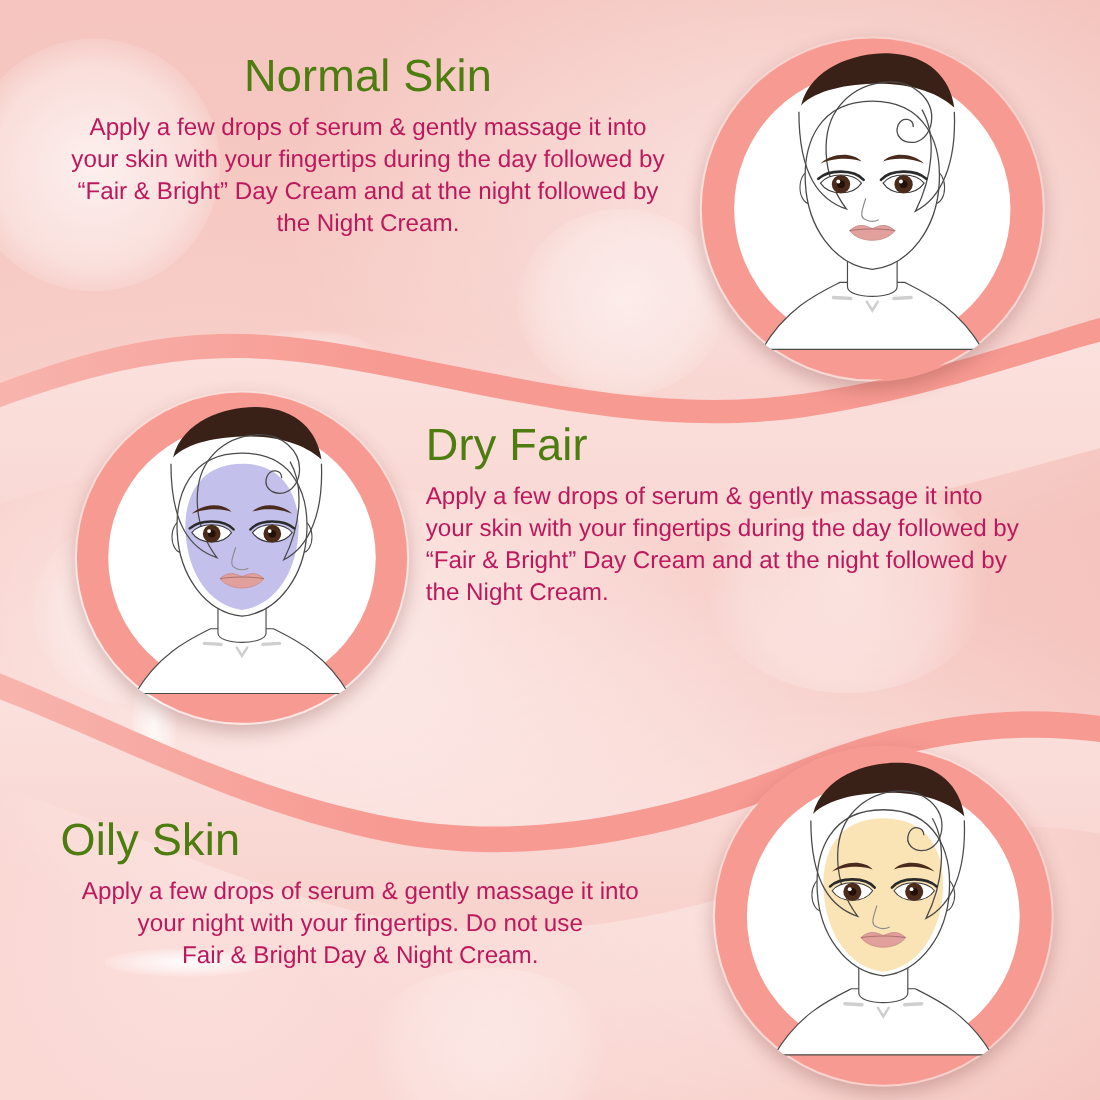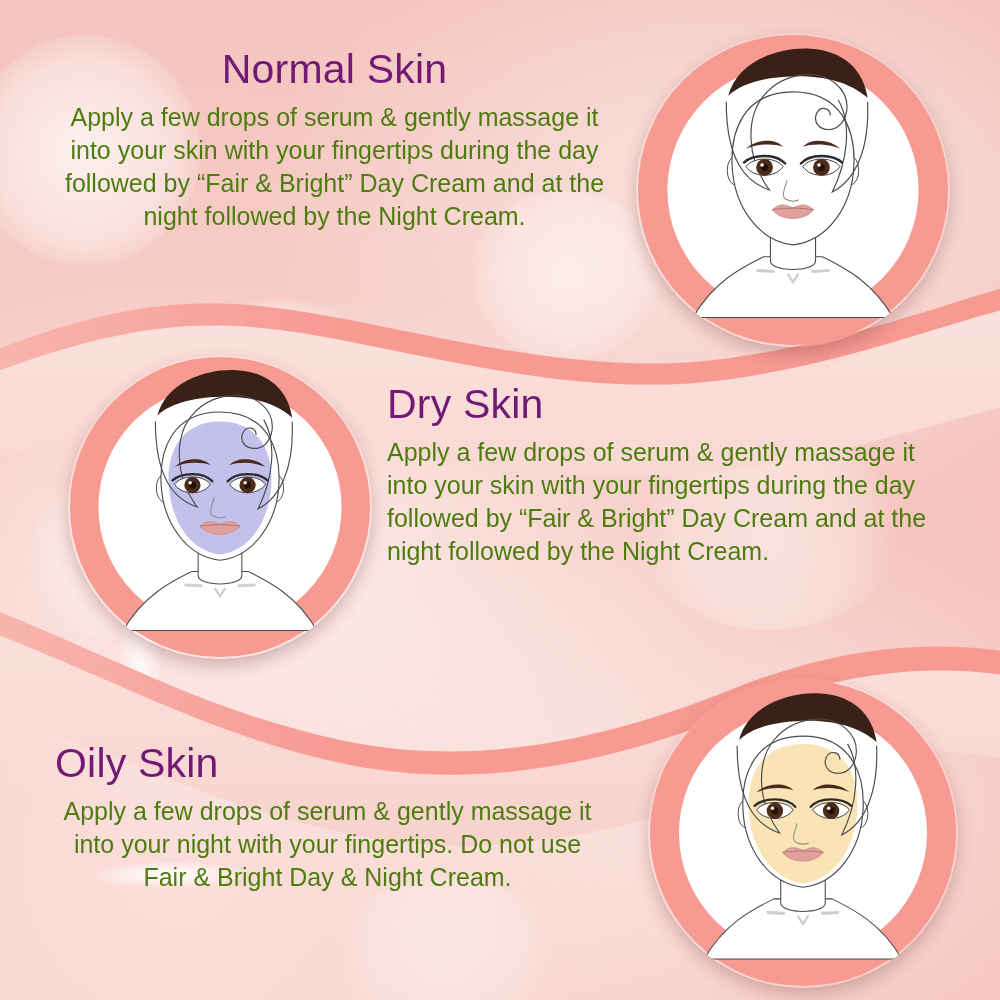--- a/index.html
+++ b/index.html
@@ -66,30 +66,30 @@
     height: 1000px;
   }
 
   
   .section {
     position: absolute;
   }
   .heading {
     font-size: 41px;
     font-weight: 400;
-    color: #701a75;
+    color: #4d7c0f;
     letter-spacing: 0.2px;
     line-height: 1.05;
     margin: 0 0 10px 0;
     white-space: nowrap;
   }
   .body-text {
-    font-size: 25px;
+    font-size: 22px;
     font-weight: 400;
-    color: #4d7c0f;
+    color: #be185d;
     line-height: 1.32;
     margin: 0;
   }
 
   
   #sec-normal { left: 62px; top: 48px; width: 545px; }
   #sec-normal .heading { text-align: center; }
   #sec-normal .body-text { text-align: center; }
 
   
@@ -208,21 +208,21 @@
 
         <path d="M 154 150 C 150 162 148 168 154 170 C 158 172 162 172 166 170" fill="none" stroke="#8c8c8c" stroke-width="1.1"></path>
 
         <path d="M 139 180 C 148 172 154 176 160 178 C 166 176 172 172 181 180 C 172 192 148 192 139 180 Z" fill="#e2a09c" stroke="#c98a86" stroke-width="0.8"></path>
         <path d="M 139 180 C 152 178 168 178 181 180" fill="none" stroke="#a8706c" stroke-width="0.9"></path>
       </g>
     </svg>
   </div>
 
   <div class="section" id="sec-dry">
-    <h2 class="heading">Dry Skin</h2>
+    <h2 class="heading">Dry Fair</h2>
     <p class="body-text">Apply a few drops of serum &amp; gently massage it into your skin with your fingertips during the day followed by “Fair &amp; Bright” Day Cream and at the night followed by the Night Cream.</p>
   </div>
 
   <div class="portrait" id="portrait-dry">
     <svg viewBox="0 0 320 320">
       <circle cx="160" cy="160" r="158" fill="#f79a92"></circle>
       <circle cx="160" cy="160" r="128" fill="#ffffff"></circle>
       <g>
         <path d="M 58 290 C 80 252 110 238 130 228 L 190 228 C 210 238 240 252 262 290 Z" fill="#ffffff" stroke="#4a4a4a" stroke-width="1.1"></path>
         <path d="M 137 186 L 137 232 C 137 244 183 244 183 232 L 183 186 Z" fill="#ffffff" stroke="#4a4a4a" stroke-width="1.1"></path>

